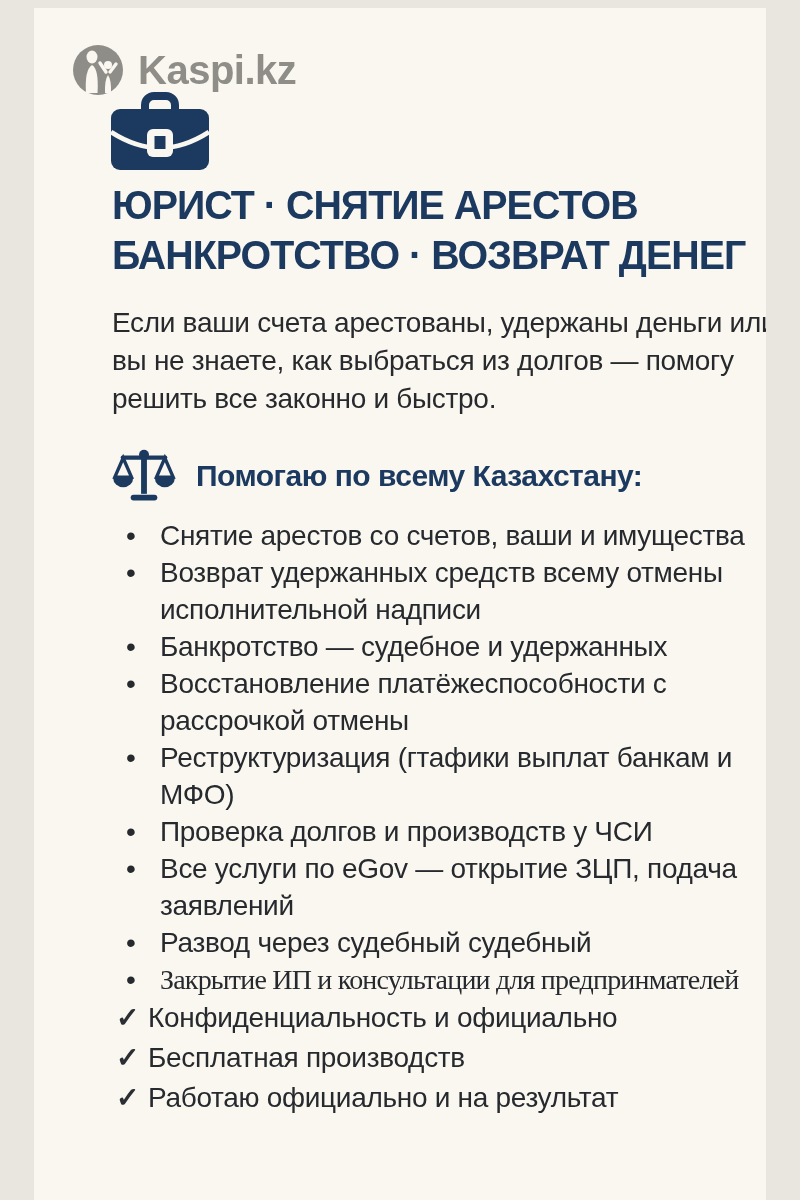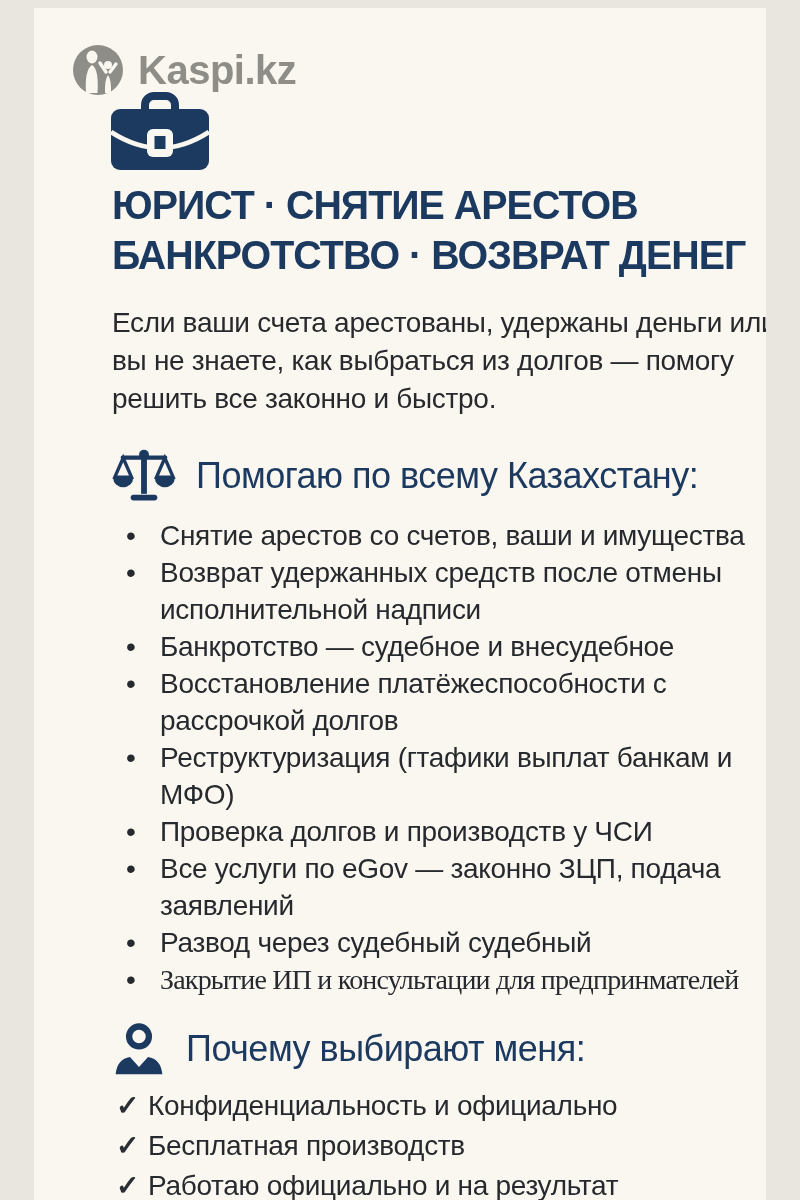--- a/index.html
+++ b/index.html
@@ -42,22 +42,22 @@
     font-size:28px;line-height:38px;letter-spacing:-0.3px;
     margin:0 0 30px 0;
     max-width:676px;
   }
   .section-head{
     display:flex;align-items:center;gap:20px;
     margin:0 0 14px 0;
   }
   .section-head .icon svg{display:block;}
   .section-title{
-    color:#1c3a60;font-weight:400;
-    font-size:36px;letter-spacing:-0.5px;
+    color:#1c3a60;font-weight:700;
+    font-size:30px;letter-spacing:-0.5px;
   }
   ul.plain{list-style:none;margin:0;padding:0;}
   .svc{margin:0 0 22px 0;max-width:690px;}
   .svc li{
     display:flex;align-items:flex-start;
     font-size:28px;line-height:37px;letter-spacing:-0.3px;
     color:#26292d;
   }
   .svc .b{
     flex:0 0 34px;text-align:left;padding-left:14px;
@@ -133,61 +133,52 @@
       <span class="section-title">Помогаю по всему Казахстану:</span>
     </div>
 
     <ul class="plain svc">
       <li>
           <span class="b">•</span>
           <span class="t">Снятие арестов со счетов, ваши и имущества</span>
         </li>
       <li>
           <span class="b">•</span>
-          <span class="t">Возврат удержанных средств после отмены исполнительной надписи</span>
+          <span class="t">Возврат удержанных средств всему отмены исполнительной надписи</span>
         </li>
       <li>
           <span class="b">•</span>
-          <span class="t">Банкротство — судебное и внесудебное</span>
+          <span class="t">Банкротство — судебное и удержанных</span>
         </li>
       <li>
           <span class="b">•</span>
-          <span class="t">Восстановление платёжеспособности с рассрочкой долгов</span>
+          <span class="t">Восстановление платёжеспособности с рассрочкой отмены</span>
         </li>
       <li>
           <span class="b">•</span>
           <span class="t">Реструктуризация (гтафики выплат банкам и МФО)</span>
         </li>
       <li>
           <span class="b">•</span>
           <span class="t">Проверка долгов и производств у ЧСИ</span>
         </li>
       <li>
           <span class="b">•</span>
-          <span class="t">Все услуги по eGov — законно ЗЦП, подача заявлений</span>
+          <span class="t">Все услуги по eGov — открытие ЗЦП, подача заявлений</span>
         </li>
       <li>
           <span class="b">•</span>
           <span class="t">Развод через судебный судебный</span>
         </li>
       <li class="fit">
           <span class="b">•</span>
           <span class="t">Закрытие ИП и консультации для предпринмателей</span>
         </li>
     </ul>
 
-    <div class="section-head reasons-head">
-      <span class="icon">
-        <svg width="54" height="54" viewBox="0 0 60 60">
-          <circle cx="30" cy="16" r="11" fill="none" stroke="#1c3a60" stroke-width="7"></circle>
-          <path d="M4 58 Q6 41 20 39 L30 50 L40 39 Q54 41 56 58 Z" fill="#1c3a60"></path>
-        </svg>
-      </span>
-      <span class="section-title">Почему выбирают меня:</span>
-    </div>
 
     <ul class="plain chk">
       <li>
           <span class="c">✓</span>
           <span class="t">Конфиденциальность и официально</span>
         </li>
       <li>
           <span class="c">✓</span>
           <span class="t">Бесплатная производств</span>
         </li>

